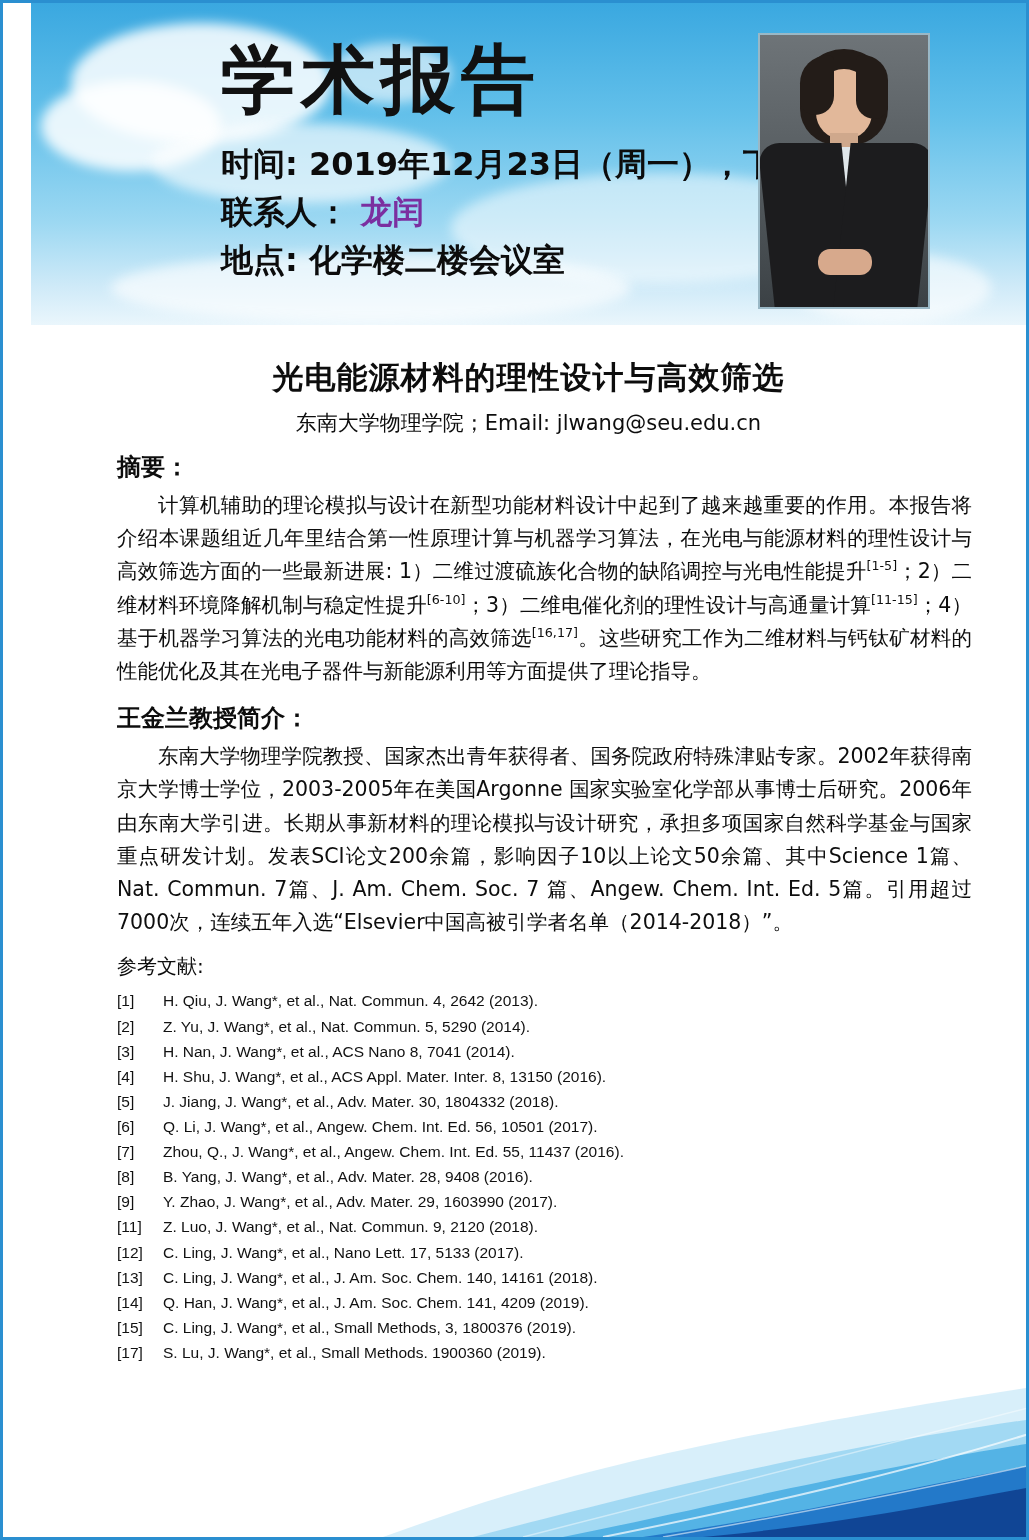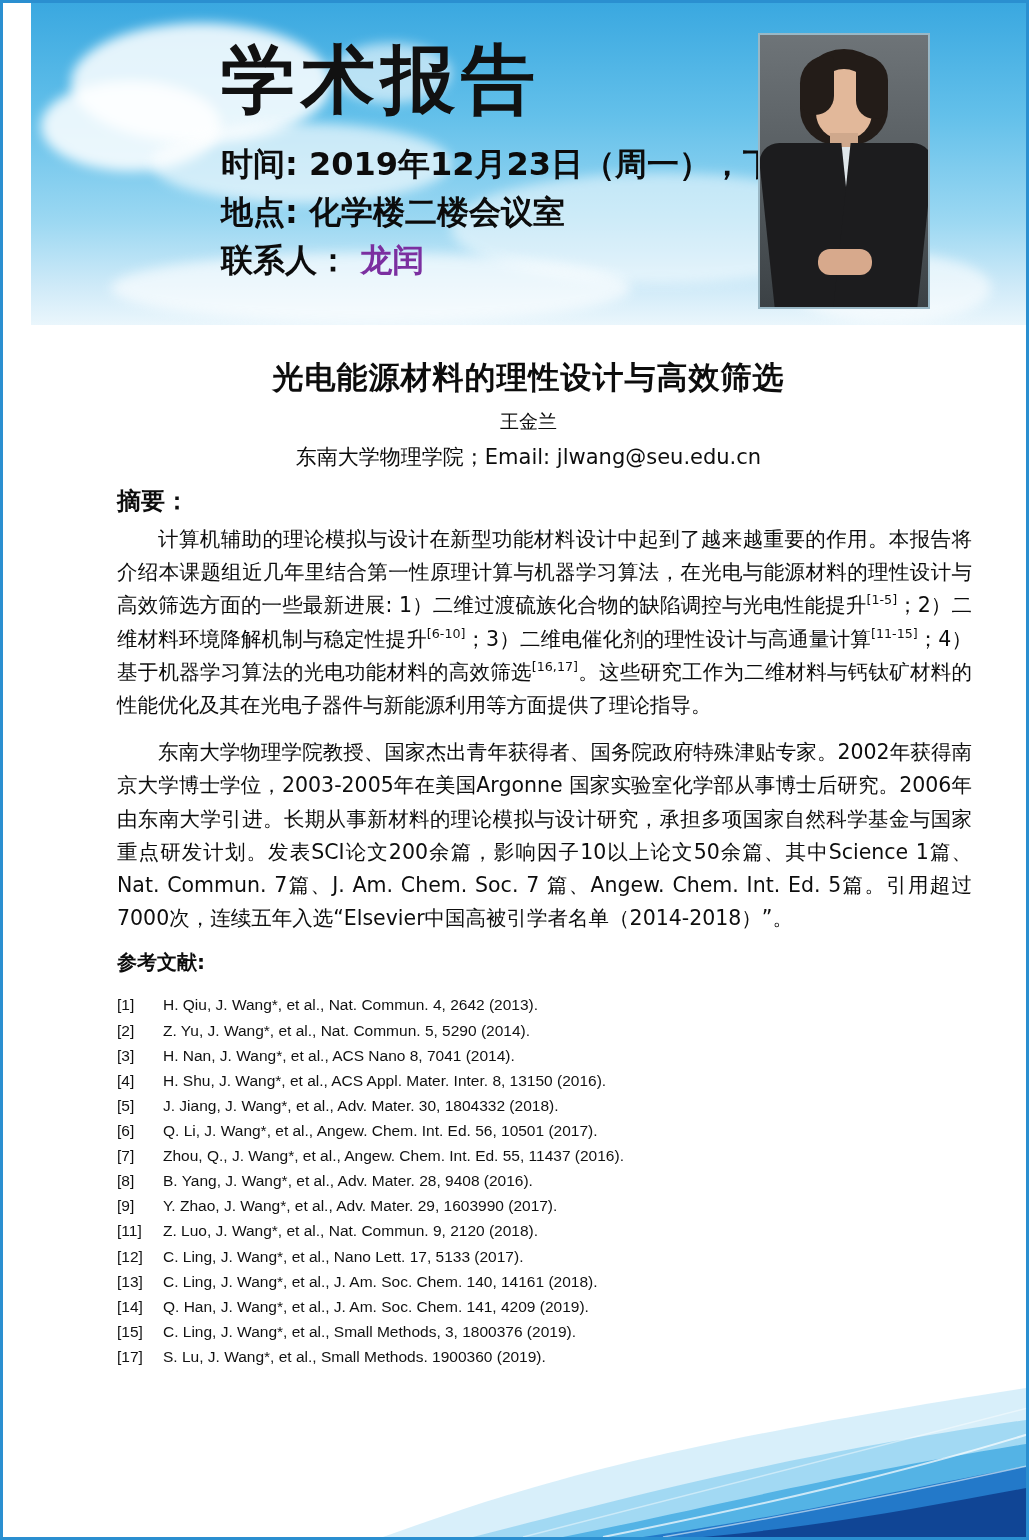--- a/index.html
+++ b/index.html
@@ -160,23 +160,23 @@
     font-size: 20.5px;
     line-height: 1.62;
     text-align: justify;
     margin: 0 20px 14px 52px;
     text-indent: 2em;
   }
   .para sup { font-size: 0.62em; vertical-align: super; }
 
   .ref-head {
     font-family: "DejaVu Sans", sans-serif;
-    font-weight: bold;
+    font-weight: normal;
     font-size: 20px;
-    margin: 14px 0 16px 52px;
+    margin: 14px 0 8px 52px;
   }
   .ref-list { margin: 0 0 0 52px; padding: 0; list-style: none; }
   .ref-item {
     display: flex;
     font-family: "Liberation Sans", sans-serif;
     font-size: 15.5px;
     line-height: 1.62;
     color: #111;
   }
   .ref-num { width: 46px; flex: 0 0 46px; }
@@ -205,26 +205,26 @@
     <div class="cloud c6"></div>
     <div class="cloud c5"></div>
 
     <div class="header-inner">
       <div class="poster-title">学术报告</div>
       <div class="meta-line">
         <span class="label">时间:</span>
         <span>2019年12月23日（周一），下午3点</span>
       </div>
       <div class="meta-line">
+        <span class="label">联系人：</span>
+        <span class="contact-name">龙闰</span>
+      </div>
+      <div class="meta-line">
         <span class="label">地点:</span>
         <span>化学楼二楼会议室</span>
-      </div>
-      <div class="meta-line">
-        <span class="label">联系人：</span>
-        <span class="contact-name">龙闰</span>
       </div>
     </div>
 
     <div class="portrait">
       <div class="p-hair"></div>
       <div class="p-face"></div>
       <div class="p-hair-front-l"></div>
       <div class="p-hair-front-r"></div>
       <div class="p-neck"></div>
       <div class="p-shirt"></div>
@@ -241,26 +241,26 @@
     <path d="M640,300 C780,280 880,256 1029,228 L1029,300 Z" fill="#1b6fc4" opacity="0.85"></path>
     <path d="M700,300 C830,288 920,270 1029,250 L1029,300 Z" fill="#0e3f8f" opacity="0.9"></path>
     <path d="M600,300 C760,268 900,236 1029,196" stroke="#ffffff" stroke-width="2" fill="none" opacity="0.7"></path>
     <path d="M660,300 C800,276 930,250 1029,228" stroke="#ffffff" stroke-width="1.5" fill="none" opacity="0.55"></path>
     <path d="M520,300 C680,258 840,218 1029,170" stroke="#ffffff" stroke-width="1.5" fill="none" opacity="0.45"></path>
   </svg>
 
   <div class="content">
 
     <div class="talk-title">光电能源材料的理性设计与高效筛选</div>
-    <div class="speaker">王金兰</div>
     <div class="affiliation">东南大学物理学院；Email: jlwang@seu.edu.cn</div>
 
     <div class="section-head">摘要：</div>
     <div class="para"><span>计算机辅助的理论模拟与设计在新型功能材料设计中起到了越来越重要的作用。本报告将介绍本课题组近几年里结合第一性原理计算与机器学习算法，在光电与能源材料的理性设计与高效筛选方面的一些最新进展: 1）二维过渡硫族化合物的缺陷调控与光电性能提升</span><sup>[1-5]</sup><span>；2）二维材料环境降解机制与稳定性提升</span><sup>[6-10]</sup><span>；3）二维电催化剂的理性设计与高通量计算</span><sup>[11-15]</sup><span>；4）基于机器学习算法的光电功能材料的高效筛选</span><sup>[16,17]</sup><span>。这些研究工作为二维材料与钙钛矿材料的性能优化及其在光电子器件与新能源利用等方面提供了理论指导。</span></div>
 
+    <div class="section-head">王金兰教授简介：</div>
     <div class="para">东南大学物理学院教授、国家杰出青年获得者、国务院政府特殊津贴专家。2002年获得南京大学博士学位，2003-2005年在美国Argonne 国家实验室化学部从事博士后研究。2006年由东南大学引进。长期从事新材料的理论模拟与设计研究，承担多项国家自然科学基金与国家重点研发计划。发表SCI论文200余篇，影响因子10以上论文50余篇、其中Science 1篇、Nat. Commun. 7篇、J. Am. Chem. Soc. 7 篇、Angew. Chem. Int. Ed. 5篇。引用超过7000次，连续五年入选“Elsevier中国高被引学者名单（2014-2018）”。</div>
 
     <div class="ref-head">参考文献:</div>
     <ul class="ref-list">
       <li class="ref-item">
           <span class="ref-num">[1]</span>
           <span class="ref-text">H. Qiu, J. Wang*, et al., Nat. Commun. 4, 2642 (2013).</span>
         </li>
       <li class="ref-item">
           <span class="ref-num">[2]</span>

